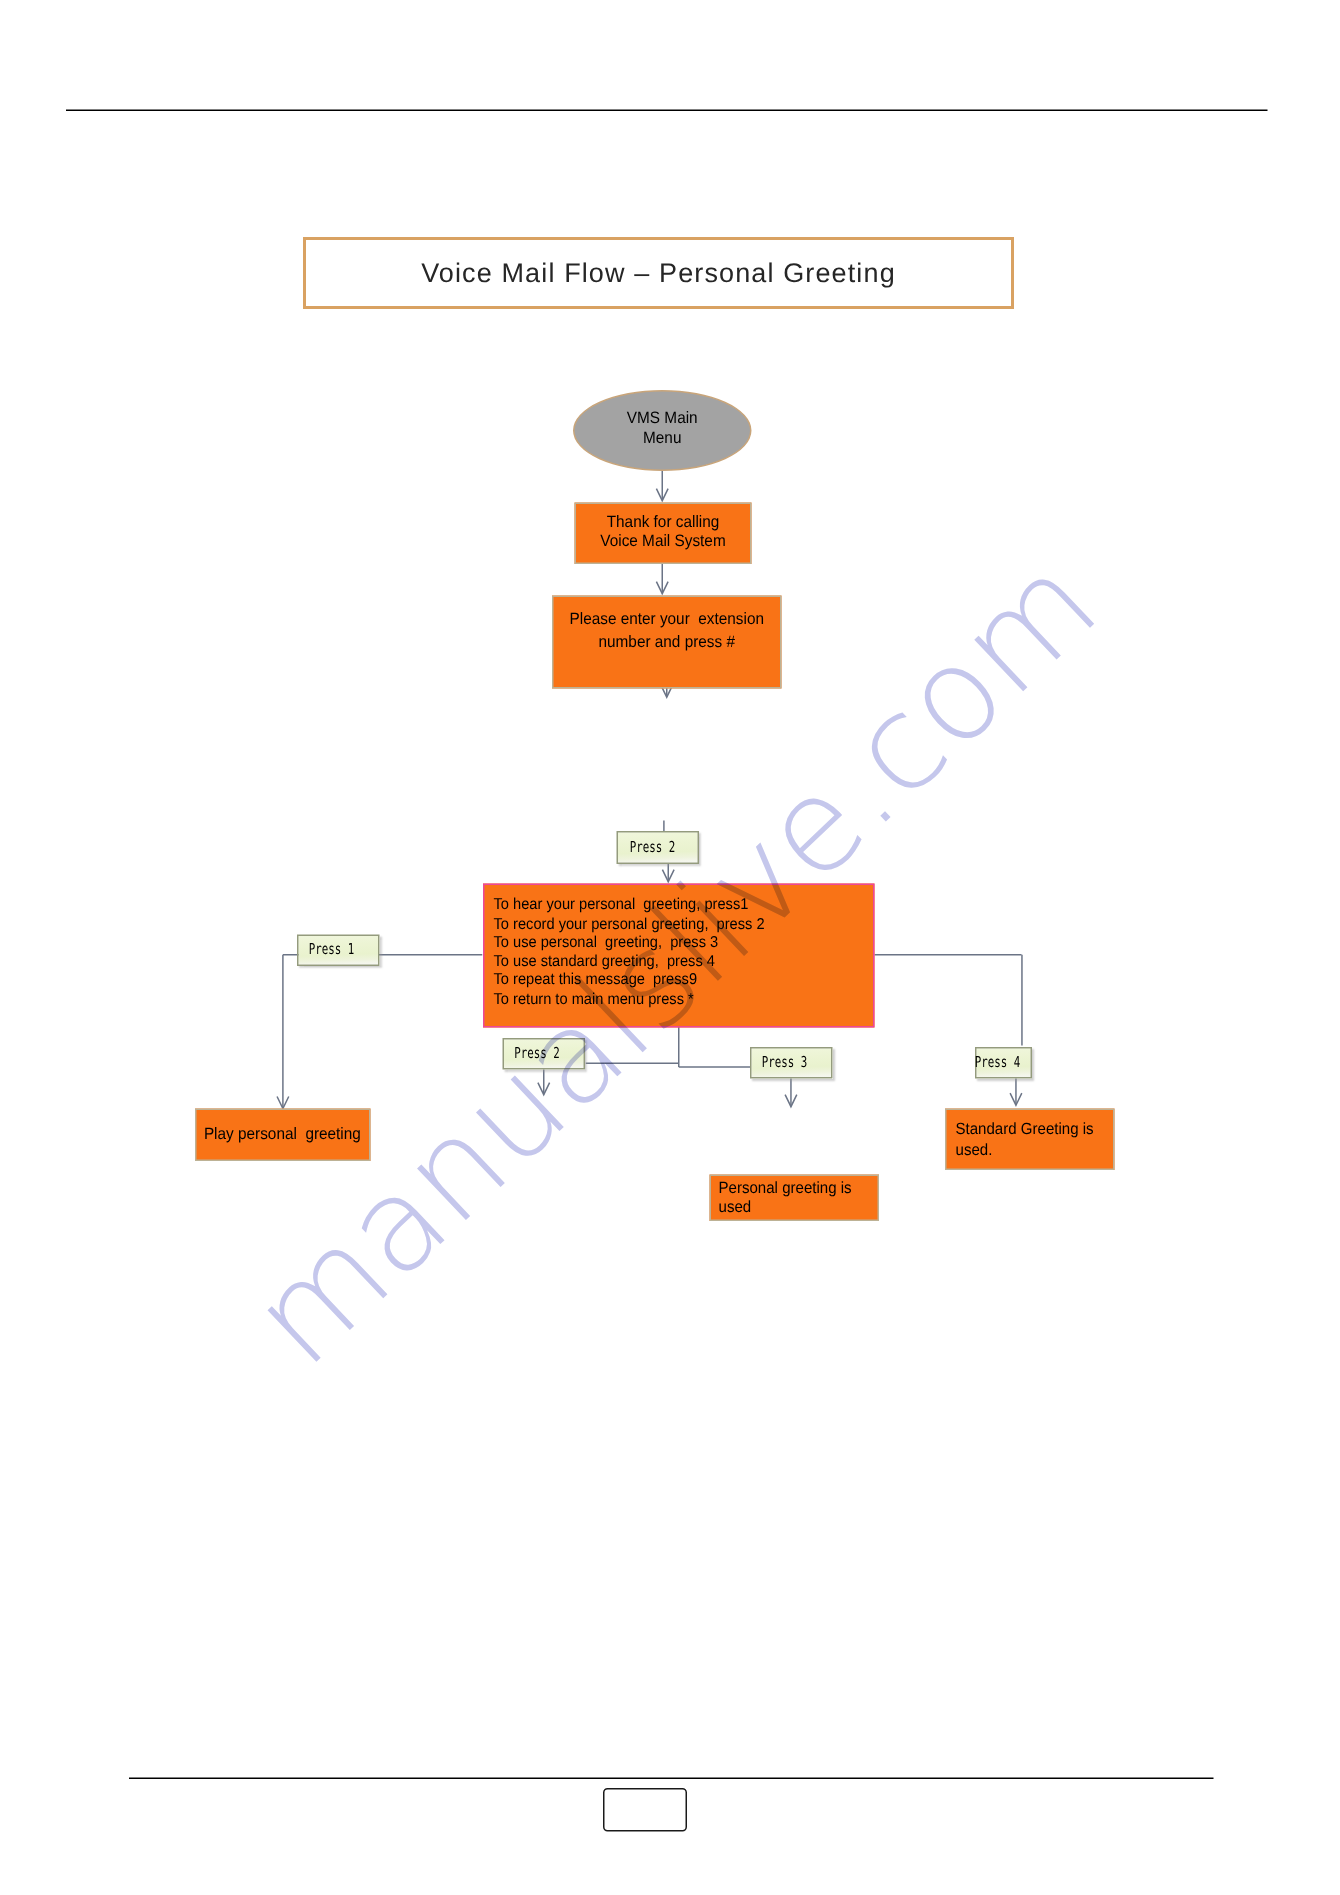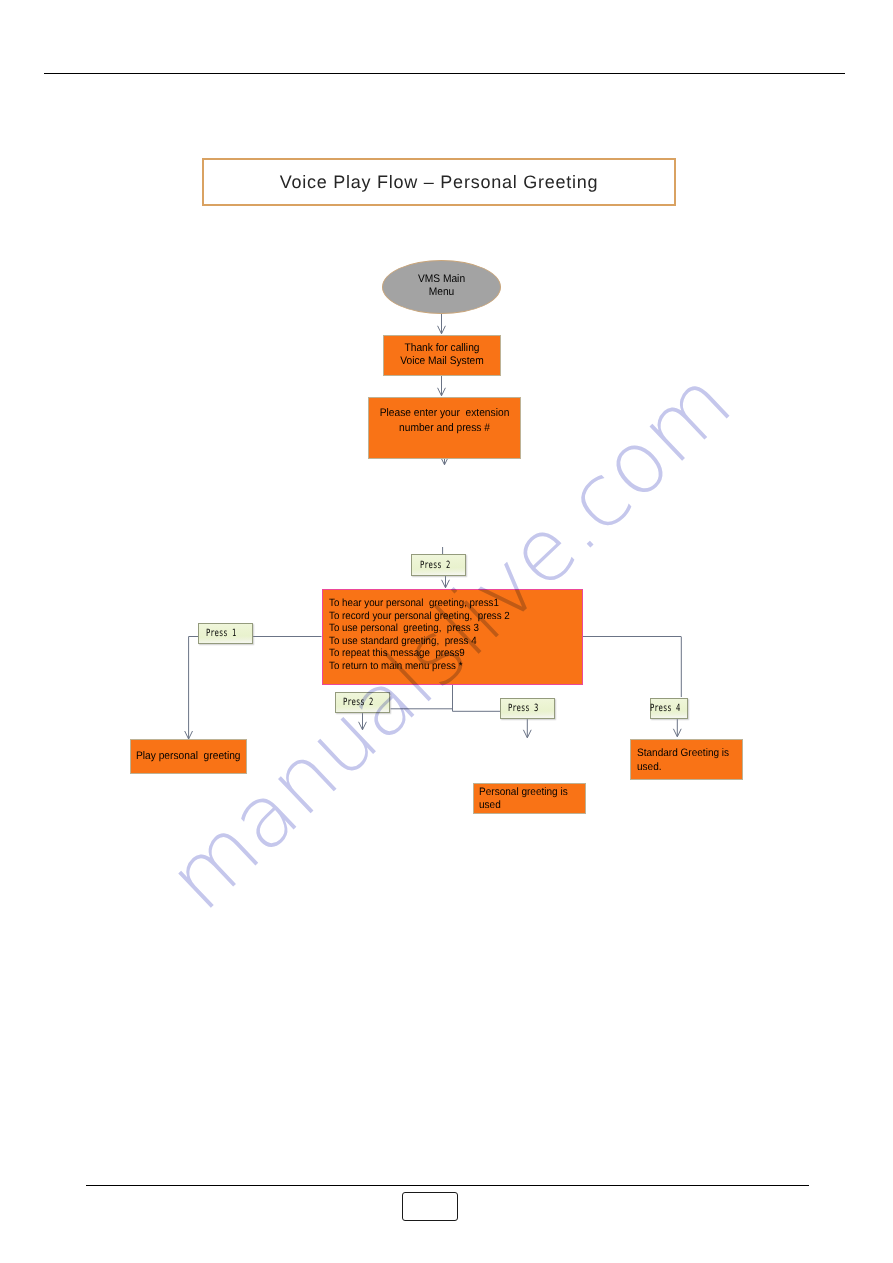--- a/index.html
+++ b/index.html
@@ -32,21 +32,21 @@
   .ellipse{position:absolute;box-sizing:border-box;border:1px solid #c9a57a;border-radius:50%;background:#a3a3a3;}
 </style>
 </head>
 <body>
 
 <div class="page">
   <div class="rule rule-top"></div>
   <div class="rule rule-bottom"></div>
   <div class="pagebox"></div>
   <div class="titlebox">
-    <span class="titletext">Voice Play Flow – Personal Greeting</span>
+    <span class="titletext">Voice Mail Flow – Personal Greeting</span>
   </div>
 
   <svg id="svgroot" viewBox="0 0 893 1263">
     <g stroke="#6b7486" stroke-width="1" fill="none" shape-rendering="geometricPrecision">
       <path d="M441.5 311 L441.5 333.5"></path>
       <path d="M437.6 325.8 L441.5 333.8 L445.4 325.8"></path>
       <path d="M441.5 375 L441.5 395.5"></path>
       <path d="M437.6 387.8 L441.5 395.8 L445.4 387.8"></path>
       <path d="M444.5 443 L444.5 464.5"></path>
       <path d="M440.6 456.8 L444.5 464.8 L448.4 456.8"></path>

